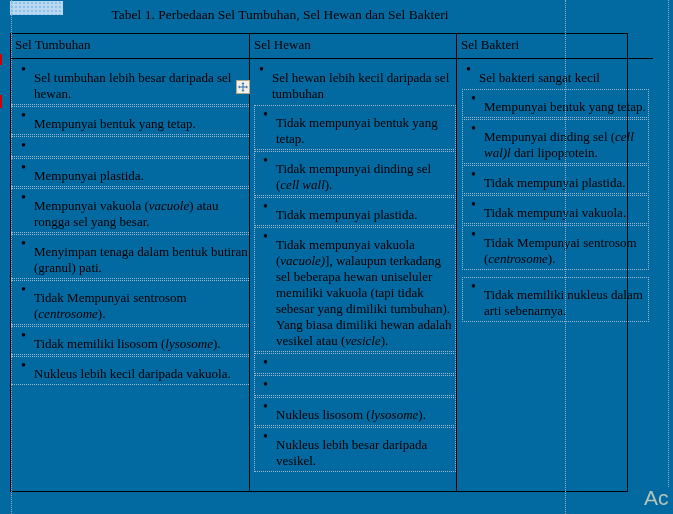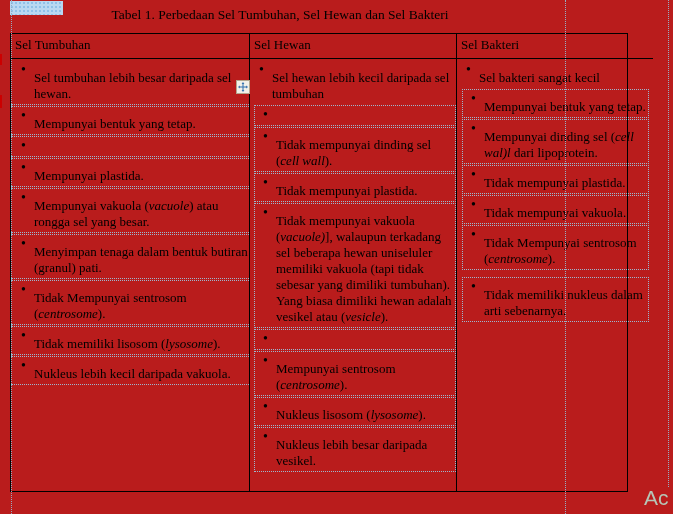--- a/index.html
+++ b/index.html
@@ -2,21 +2,21 @@
 <html style="--dot-line: #9db7cf; --boundary-line: #97adc2; --selection: #b9d8f2; --revision-mark: #cc0000; --watermark: #b6c5b6; --table-border: #000000; --icon-arrow: #2f6fae;"><head>
 <meta charset="utf-8">
 <style>
   :root{
     --dot-line:#9db7cf; --boundary-line:#97adc2; --selection:#b9d8f2;
     --revision-mark:#cc0000; --watermark:#b6c5b6; --table-border:#000000; --icon-arrow:#2f6fae;
   }
   html,body{margin:0;padding:0;}
   body{background:#fff;}
   .page{
-    position:relative; width:673px; height:514px; background:#b91c1c; overflow:hidden;
+    position:relative; width:673px; height:514px; background:#0369a1; overflow:hidden;
     font-family:"Liberation Serif", serif; color:#000;
   }
   
   .vboundary{position:absolute; top:0; width:0; border-left:1px dotted var(--boundary-line); z-index:3; pointer-events:none;}
   .vb-left{left:11px; height:514px;}
   .vb-mid{left:565px; height:514px;}
   .vb-right{left:668px; height:487px;}
   
   .selection{
     position:absolute; left:10px; top:1px; width:53px; height:14px; z-index:2;
@@ -129,39 +129,39 @@
           <span class="txt"><span>Nukleus lebih kecil daripada vakuola.</span></span>
         </div>
       </div>
     <div class="bcell c2 cell-c2">
         <div class="li plain">
           <span class="bullet">•</span>
           <span class="txt"><span>Sel hewan lebih kecil daripada sel tumbuhan</span></span>
         </div>
         <div class="li box">
           <span class="bullet">•</span>
+          <span class="txt"><span>Tidak mempunyai bentuk yang tetap.</span></span>
         </div>
         <div class="li box">
           <span class="bullet">•</span>
           <span class="txt"><span>Tidak mempunyai dinding sel (</span><em>cell wall</em><span>).</span></span>
         </div>
         <div class="li box">
           <span class="bullet">•</span>
           <span class="txt"><span>Tidak mempunyai plastida.</span></span>
         </div>
         <div class="li box">
           <span class="bullet">•</span>
           <span class="txt"><span>Tidak mempunyai vakuola (</span><em>vacuole)</em><span>], walaupun terkadang sel beberapa hewan uniseluler memiliki vakuola (tapi tidak sebesar yang dimiliki tumbuhan). Yang biasa dimiliki hewan adalah vesikel atau (</span><em>vesicle</em><span>).</span></span>
         </div>
         <div class="li box">
           <span class="bullet">•</span>
         </div>
         <div class="li box">
           <span class="bullet">•</span>
-          <span class="txt"><span>Mempunyai sentrosom (</span><em>centrosome</em><span>).</span></span>
         </div>
         <div class="li box">
           <span class="bullet">•</span>
           <span class="txt"><span>Nukleus lisosom (</span><em>lysosome</em><span>).</span></span>
         </div>
         <div class="li box">
           <span class="bullet">•</span>
           <span class="txt"><span>Nukleus lebih besar daripada vesikel.</span></span>
         </div>
       </div>

